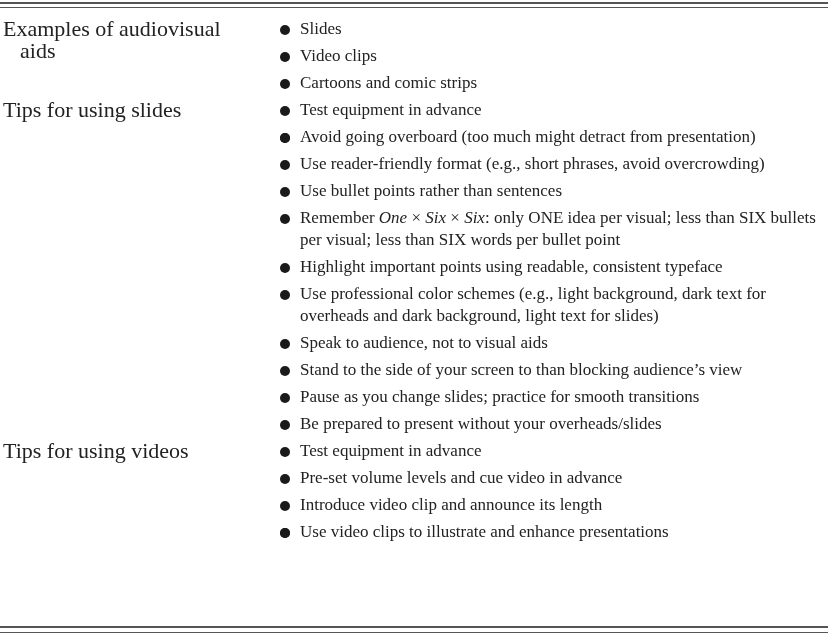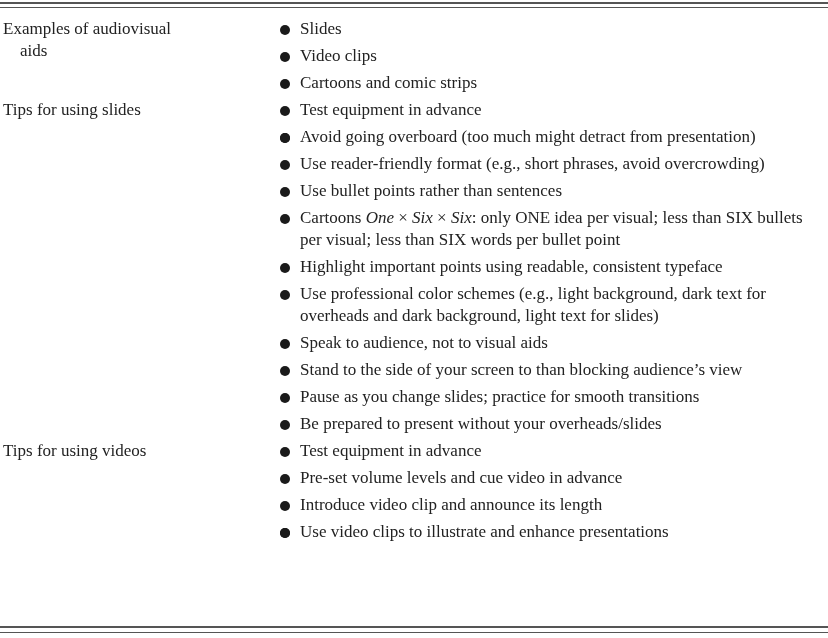--- a/index.html
+++ b/index.html
@@ -4,21 +4,21 @@
   <style>
     html, body { margin: 0; padding: 0; background: #ffffff; }
     body { width: 828px; height: 638px; position: relative; overflow: hidden;
            font-family: "Liberation Serif", "DejaVu Serif", serif; color: #222; }
     .rule-top { position: absolute; left: 0; right: 0; top: 2px; height: 2px; background: #555; }
     .rule-top2 { position: absolute; left: 0; right: 0; top: 7px; height: 1px; background: #555; }
     .rule-bot { position: absolute; left: 0; right: 0; top: 626px; height: 2px; background: #555; }
     .rule-bot2 { position: absolute; left: 0; right: 0; top: 632px; height: 1px; background: #555; }
     .table { position: absolute; left: 0; top: 18px; width: 828px; }
     .group { position: relative; }
-    .label { position: absolute; left: 3px; width: 250px; font-size: 17px; line-height: 22px; }
+    .label { position: absolute; left: 3px; width: 250px; font-size: 22px; line-height: 22px; }
     .label .cont { padding-left: 17px; display: block; }
     .items { margin-left: 280px; }
     .item { position: relative; padding-left: 20px; font-size: 17px; line-height: 22px; margin-bottom: 5px; }
     .bullet { position: absolute; left: 0; top: 7px; width: 10px; height: 10px; border-radius: 50%; background: #1a1a1a; }
     .item em { font-style: italic; font-family: Liberation Serif, serif; }
   </style>
 </head>
 <body>
 
 <div class="rule-top"></div>
@@ -41,21 +41,21 @@
   <div class="group">
     <div class="label">
       <span>Tips for using slides</span>
     </div>
     <div class="items">
       <div class="item"><span class="bullet"></span><span>Test equipment in advance</span></div>
       <div class="item"><span class="bullet"></span></div>
       <div class="item"><span class="bullet"></span><span>Avoid going overboard (too much might detract from presentation)</span></div>
       <div class="item"><span class="bullet"></span><span>Use reader-friendly format (e.g., short phrases, avoid overcrowding)</span></div>
       <div class="item"><span class="bullet"></span><span>Use bullet points rather than sentences</span></div>
-      <div class="item"><span class="bullet"></span><span>Cartoons </span><em>One</em><span> × </span><em>Six</em><span> × </span><em>Six</em><span>: only ONE idea per visual; less than SIX bullets per visual; less than SIX words per bullet point</span></div>
+      <div class="item"><span class="bullet"></span><span>Remember </span><em>One</em><span> × </span><em>Six</em><span> × </span><em>Six</em><span>: only ONE idea per visual; less than SIX bullets per visual; less than SIX words per bullet point</span></div>
       <div class="item"><span class="bullet"></span><span>Highlight important points using readable, consistent typeface</span></div>
       <div class="item"><span class="bullet"></span><span>Use professional color schemes (e.g., light background, dark text for overheads and dark background, light text for slides)</span></div>
       <div class="item"><span class="bullet"></span><span>Speak to audience, not to visual aids</span></div>
       <div class="item"><span class="bullet"></span><span>Stand to the side of your screen to than blocking audience’s view</span></div>
       <div class="item"><span class="bullet"></span><span>Pause as you change slides; practice for smooth transitions</span></div>
       <div class="item"><span class="bullet"></span><span>Be prepared to present without your overheads/slides</span></div>
     </div>
   </div>
 
   <div class="group">

